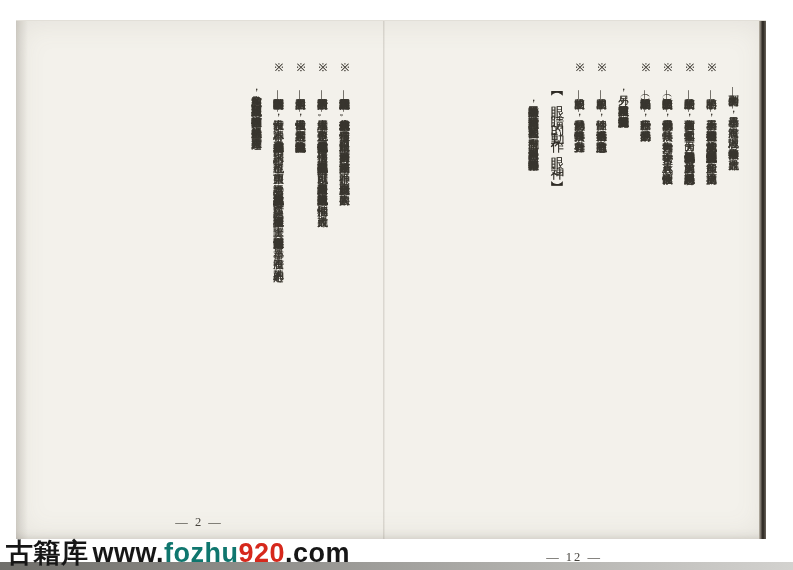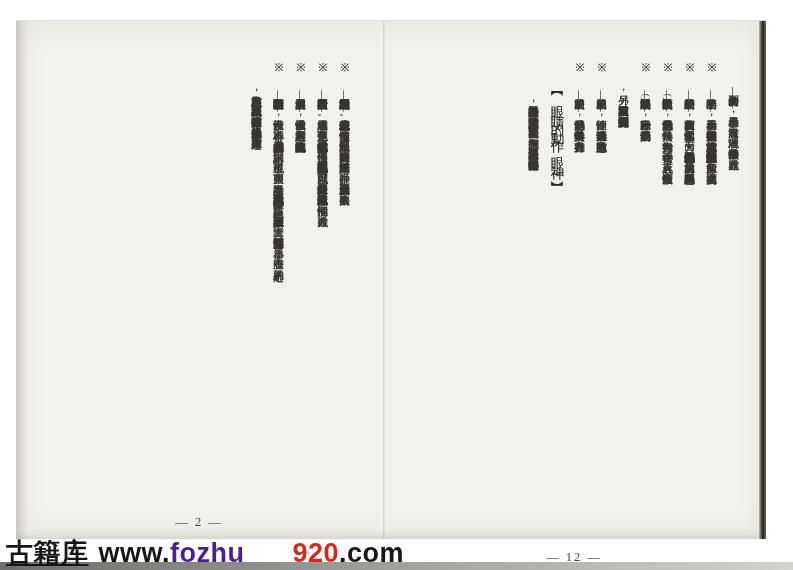--- a/index.html
+++ b/index.html
@@ -44,23 +44,23 @@
            letter-spacing:2px;color:#45423c;}
   .pagenum.p13{left:128px;top:494px;}
   .pagenum.p12{left:503px;top:529px;}
 
   
   .bottom-bar{position:absolute;left:0;right:0;bottom:0;height:8px;
               background:linear-gradient(to right,#6f6e6a,#d3d2cf);}
   .watermark{position:absolute;left:6px;bottom:1px;height:32px;line-height:32px;
              font-family:"Liberation Sans",sans-serif;font-weight:bold;font-size:27px;
              color:#161616;letter-spacing:.5px;white-space:nowrap;}
-  .watermark .wm-green{color:#4c1d95;margin-top:44px;}
-  .watermark .wm-red{color:#d6281c;padding-left:48px;}
-  .watermark .wm-site{margin-right:10px;text-decoration:underline;}
+  .watermark .wm-green{color:#0f766e;margin-top:44px;}
+  .watermark .wm-red{color:#d6281c;}
+  .watermark .wm-site{margin-right:4px;}
 </style>
 </head>
 <body>
 
 <div id="stage">
   <div class="scan">
 
     <div class="page right">
       <div class="vtext">
         <p class="blk-cont">特別大的面相——表示器量小，沒有膽量。心理散漫，無法集中精神做事，難成大器。</p>

